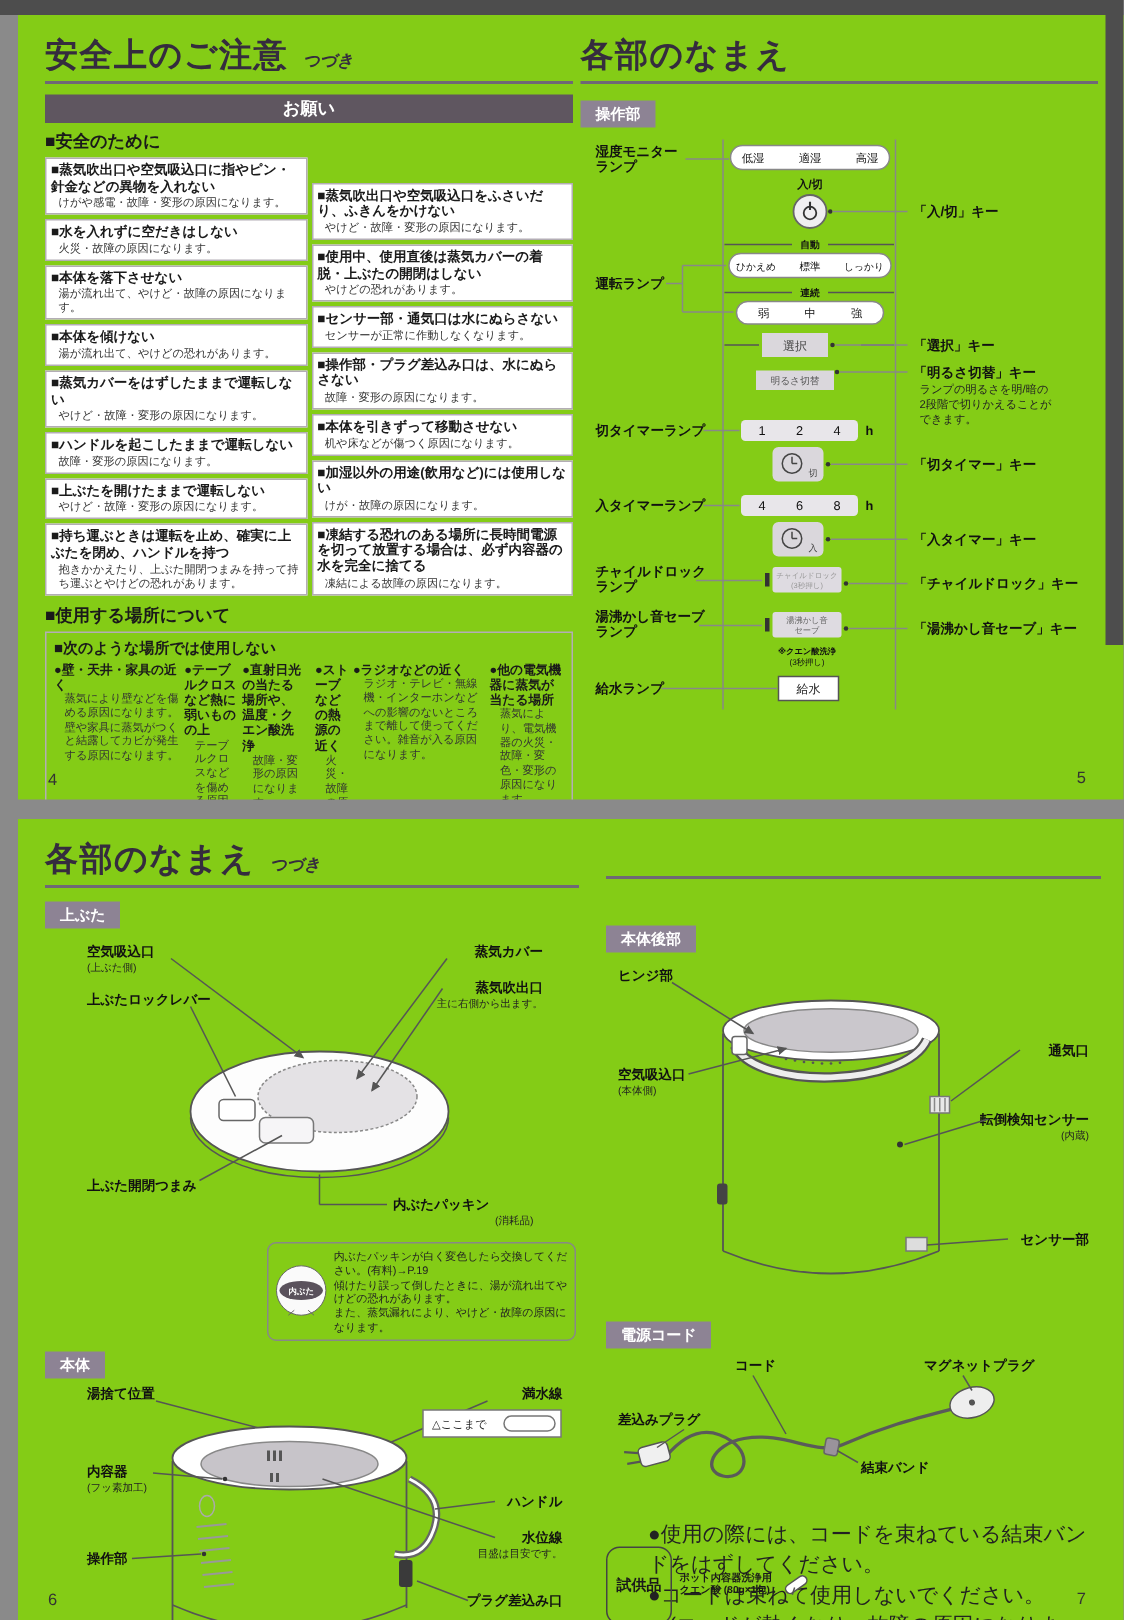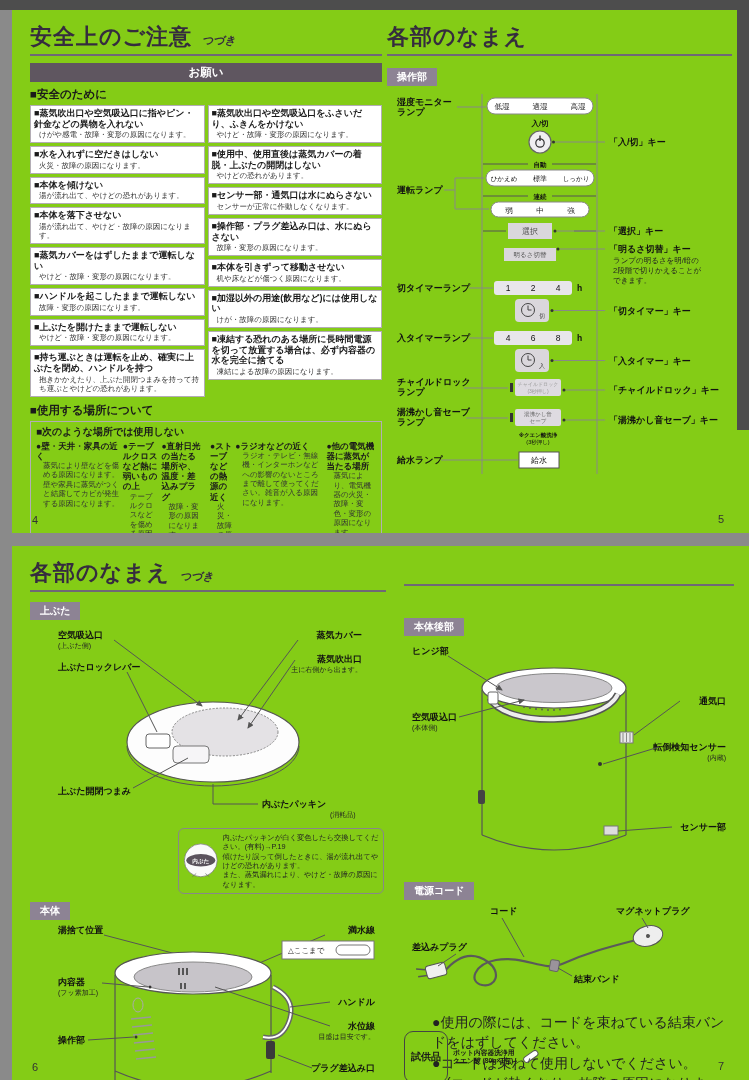--- a/index.html
+++ b/index.html
@@ -23,21 +23,21 @@
 
   .titlerow { display:flex; align-items:baseline; gap:10px; }
   .h1 { font-size:22px; font-weight:bold; color:#352c3e; letter-spacing:1px; }
   .h1sub { font-size:11px; font-weight:bold; color:#352c3e;font-style:italic; }
   .rule { border-bottom:2px solid #6f6876; margin-top:2px; }
 
   .banner { background:#5f5660; color:#fff; text-align:center; font-size:11.5px;
             font-weight:bold; padding:2px 0; margin:7px 0 5px; }
   .sec-h { font-size:11.5px; font-weight:bold; margin:3px 0 3px; }
 
-  .wcols { display:flex; gap:3px; }
+  .wcols { display:flex; gap:3px;align-items:flex-end; }
   .wcol { width:175px; display:flex; flex-direction:column; gap:3px; }
   .witem { border:1px solid #b3adb5; padding:2px 3px 3px; background:#fff; }
   .witem .t { font-size:9px; font-weight:bold; line-height:1.18; }
   .witem .d { font-size:7.5px; line-height:1.2; color:#333; margin-top:1px; padding-left:5px; }
 
   .placebox { border:1px solid #b3adb5; padding:3px 5px 4px; margin-top:2px; }
   .pb-h { font-size:10px; font-weight:bold; margin-bottom:2px; }
   .pcols { display:flex; gap:8px; }
   .pcol { width:168px; display:flex; flex-direction:row; gap:2px; }
   .pitem .t { font-size:8.5px; font-weight:bold; line-height:1.2; }
@@ -95,26 +95,26 @@
       <div class="wcol">
         <div class="witem">
             <div class="t">■蒸気吹出口や空気吸込口に指やピン・針金などの異物を入れない</div>
             <div class="d">けがや感電・故障・変形の原因になります。</div>
           </div>
         <div class="witem">
             <div class="t">■水を入れずに空だきはしない</div>
             <div class="d">火災・故障の原因になります。</div>
           </div>
         <div class="witem">
+            <div class="t">■本体を落下させない</div>
+            <div class="d">湯が流れ出て、やけど・故障の原因になります。</div>
+          </div>
+        <div class="witem">
             <div class="t">■本体を傾けない</div>
             <div class="d">湯が流れ出て、やけどの恐れがあります。</div>
-          </div>
-        <div class="witem">
-            <div class="t">■本体を落下させない</div>
-            <div class="d">湯が流れ出て、やけど・故障の原因になります。</div>
           </div>
         <div class="witem">
             <div class="t">■蒸気カバーをはずしたままで運転しない</div>
             <div class="d">やけど・故障・変形の原因になります。</div>
           </div>
         <div class="witem">
             <div class="t">■ハンドルを起こしたままで運転しない</div>
             <div class="d">故障・変形の原因になります。</div>
           </div>
         <div class="witem">
@@ -165,21 +165,21 @@
         <div class="pcol">
           <div class="pitem">
               <div class="t">●壁・天井・家具の近く</div>
               <div class="d">蒸気により壁などを傷める原因になります。壁や家具に蒸気がつくと結露してカビが発生する原因になります。</div>
             </div>
           <div class="pitem">
               <div class="t">●テーブルクロスなど熱に弱いものの上</div>
               <div class="d">テーブルクロスなどを傷める原因になります。</div>
             </div>
           <div class="pitem">
-              <div class="t">●直射日光の当たる場所や、温度・差込みプラグ</div>
+              <div class="t">●直射日光の当たる場所や、温度・クエン酸洗浄</div>
               <div class="d">故障・変形の原因になります。</div>
             </div>
 
         </div>
         <div class="pcol">
           <div class="pitem">
               <div class="t">●ストーブなどの熱源の近く</div>
               <div class="d">火災・故障の原因になります。</div>
             </div>
           <div class="pitem">

